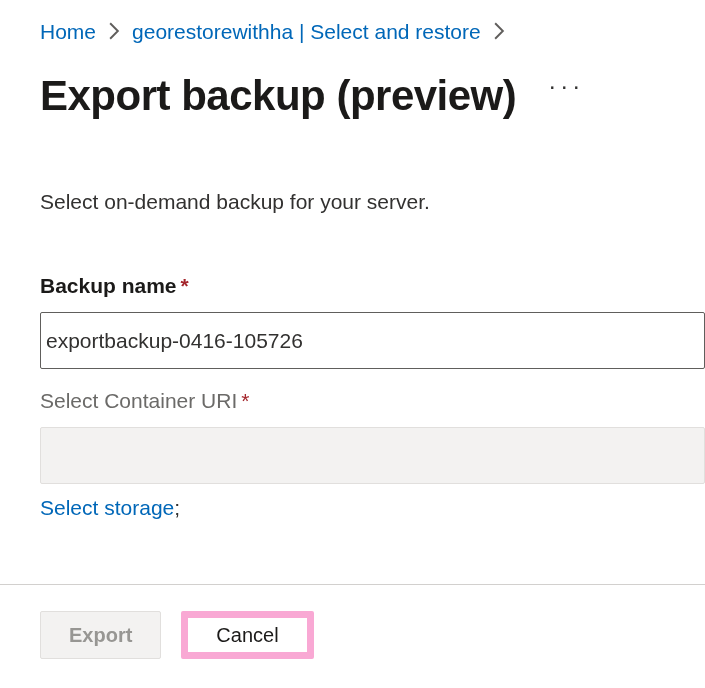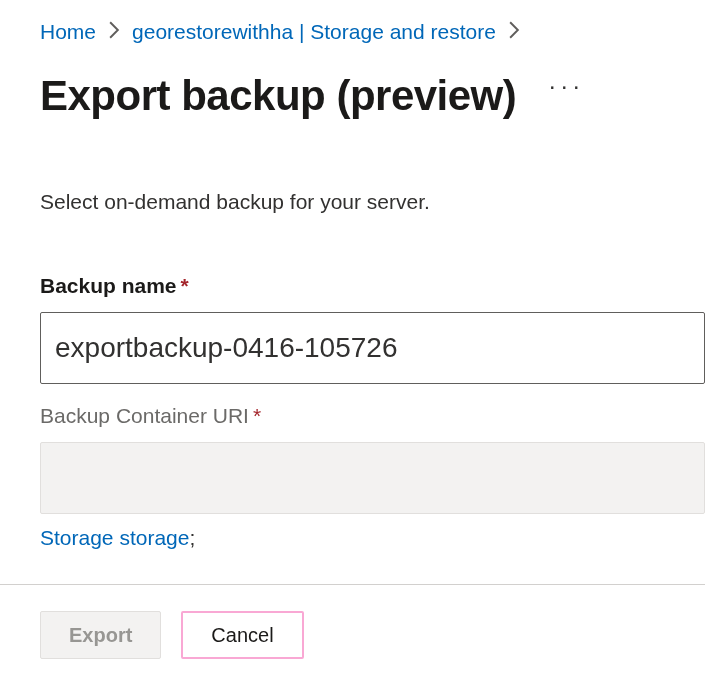--- a/index.html
+++ b/index.html
@@ -14,21 +14,21 @@
       background: #ffffff;
       width: 705px;
       height: 688px;
       position: relative;
     }
     .container {
       padding: 20px 0 0 40px;
     }
     .breadcrumb {
       display: flex;
-      align-items: center;
+      align-items: flex-end;
       gap: 12px;
       font-size: 21px;
       margin-bottom: 28px;
       flex-wrap: wrap;
     }
     .breadcrumb a {
       color: #0067b8;
       text-decoration: none;
       cursor: pointer;
     }
@@ -73,23 +73,23 @@
     .field-label.disabled {
       color: #6b6a68;
       font-weight: 400;
     }
     .required {
       color: #a4262c;
       margin-left: 4px;
     }
     .text-input {
       width: 100%;
-      height: 72px;
-      padding: 0 14px;
-      font-size: 28px;
+      height: 57px;
+      padding: 0 5px;
+      font-size: 21px;
       font-family: inherit;
       border: 1px solid #605e5c;
       border-radius: 2px;
       background: #ffffff;
       color: #323130;
       outline: none;
     }
     .text-input.disabled {
       background: #f3f2f1;
       border: 1px solid #e1dfdd;
@@ -127,41 +127,41 @@
     }
     .btn-primary {
       background: #f3f2f1;
       border: 1px solid #e1dfdd;
       color: #979693;
       font-weight: 700;
       cursor: not-allowed;
     }
     .btn-secondary {
       background: #ffffff;
-      border: 2px solid #f9a8d4;
+      border: 7px solid #f9a8d4;
       color: #1b1a19;
       font-weight: 400;
     }
     .chevron svg {
       width: 12px;
       height: 18px;
     }
   </style>
 </head>
 <body>
 
 <div class="container">
   <nav class="breadcrumb">
     <a>Home</a>
     <span class="chevron">
       <svg viewBox="0 0 8 14" fill="none">
           <path d="M1 1L7 7L1 13" stroke="#605e5c" stroke-width="1.5"></path>
         </svg>
     </span>
-    <a>georestorewithha | Storage and restore</a>
+    <a>georestorewithha | Select and restore</a>
     <span class="chevron">
       <svg viewBox="0 0 8 14" fill="none">
           <path d="M1 1L7 7L1 13" stroke="#605e5c" stroke-width="1.5"></path>
         </svg>
     </span>
   </nav>
 
   <div class="title-row">
     <h1>Export backup (preview)</h1>
     <span class="ellipsis">···</span>
@@ -171,25 +171,25 @@
 
   <div class="field-group">
     <label class="field-label">
       <span>Backup name</span><span class="required">*</span>
     </label>
     <input type="text" class="text-input" value="exportbackup-0416-105726" style="">
   </div>
 
   <div class="field-group">
     <label class="field-label disabled">
-      <span>Backup Container URI</span><span class="required">*</span>
+      <span>Select Container URI</span><span class="required">*</span>
     </label>
     <input type="text" class="text-input disabled" disabled="" value="" style="">
     <div class="select-storage-row">
-      <a class="select-storage-link">Storage storage</a><span>;</span>
+      <a class="select-storage-link">Select storage</a><span>;</span>
     </div>
   </div>
 </div>
 
 <div class="footer">
   <button class="btn btn-primary" disabled="">Export</button>
   <button class="btn btn-secondary">Cancel</button>
 </div>
 
 </body></html>

